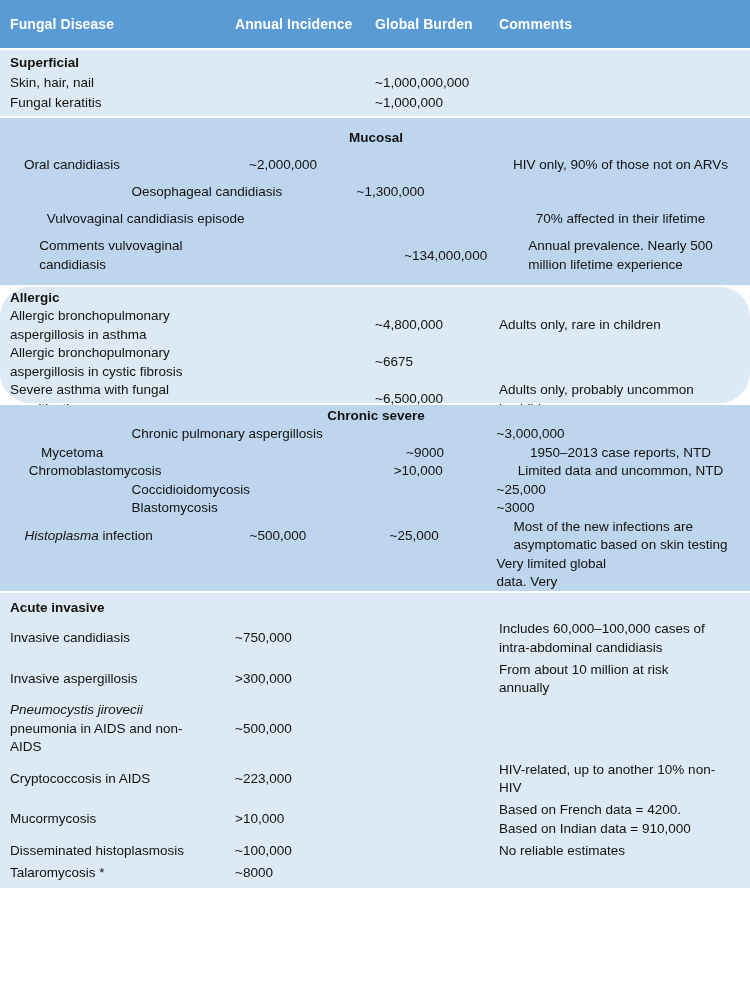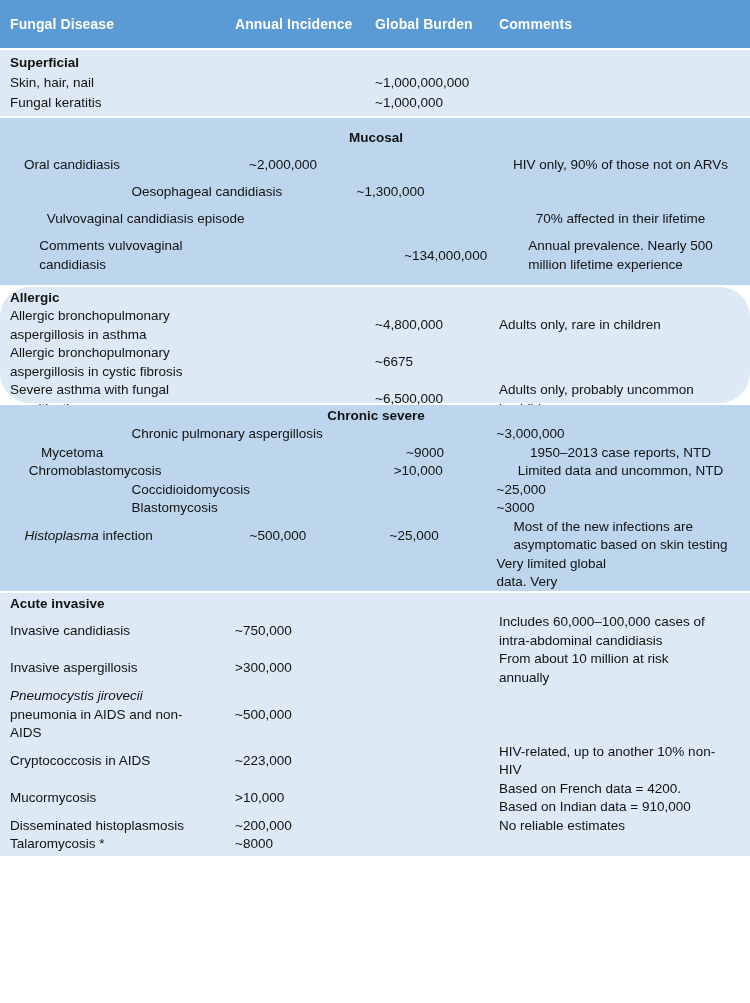--- a/index.html
+++ b/index.html
@@ -25,21 +25,21 @@
     box-sizing:border-box; flex:0 0 auto;
     padding:2px 8px 2px 10px;
     display:flex; flex-direction:column; justify-content:space-evenly;
   }
   .band.light  { background:var(--band-light,#dde9f4); }
   .band.medium { background:var(--band-medium,#bdd6ee);align-items:center; }
   .sec-0 { height:66px; }
   .sec-1 { height:167px; }
   .sec-2 { height:116px;border-radius:30px; }
   .sec-3 { height:186px; }
-  .sec-4 { height:263px; }
+  .sec-4 { height:295px; }
 
   .sec-title { font-weight:bold; font-size:13.5px; line-height:18px; }
 
   .row {
     display:grid; grid-template-columns:225px 140px 124px 1fr;
     align-items:center;
   }
   .cell { font-size:13.5px; line-height:18.5px; white-space:pre-line; }
   .it { font-style:italic;margin-top:12px; }
 </style>
@@ -202,21 +202,21 @@
         </div>
         <div class="row">
           <div class="cell disease">Mucormycosis</div>
           <div class="cell incidence">&gt;10,000</div>
           <div class="cell burden"></div>
           <div class="cell comments">Based on French data = 4200.
 Based on Indian data = 910,000</div>
         </div>
         <div class="row">
           <div class="cell disease">Disseminated histoplasmosis</div>
-          <div class="cell incidence">~200,000</div>
+          <div class="cell incidence">~100,000</div>
           <div class="cell burden"></div>
           <div class="cell comments">No reliable estimates</div>
         </div>
         <div class="row">
           <div class="cell disease">Talaromycosis *</div>
           <div class="cell incidence">~8000</div>
           <div class="cell burden"></div>
         </div>
       </section></div>
 </div>

